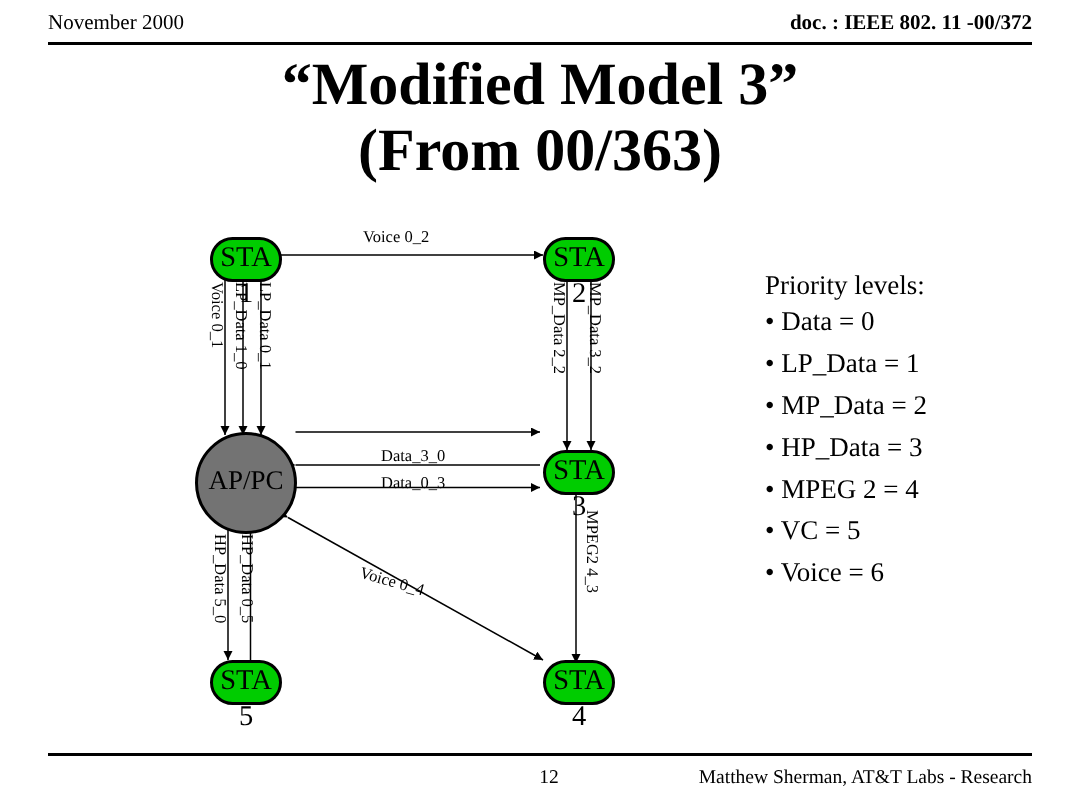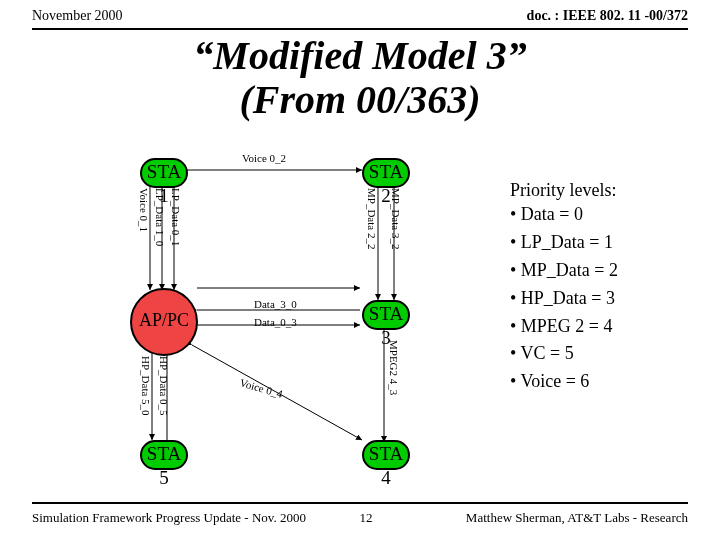--- a/index.html
+++ b/index.html
@@ -1,34 +1,34 @@
 <!DOCTYPE html>
 <html><head>
 <meta charset="utf-8">
 <style>
   html,body{margin:0;padding:0;width:720px;height:540px;background:#fff;font-family:"Times New Roman",serif;color:#000}
   .page{position:relative;width:720px;height:540px}
   .hdr-left{position:absolute;left:32px;top:8px;font-size:14px;font-weight:normal}
   .hdr-right{position:absolute;right:32px;top:8px;font-size:14px;font-weight:bold}
   .hr-top{position:absolute;left:32px;right:32px;top:28px;border-top:2px solid #000}
-  .title{position:absolute;left:0;right:0;top:34px;text-align:center;font-size:40px;font-style:italic;font-weight:bold;line-height:1.1}
+  .title{position:absolute;left:0;right:0;top:34px;text-align:center;font-size:40px;font-weight:bold;line-height:1.1}
   .hr-bot{position:absolute;left:32px;right:32px;bottom:36px;border-top:2px solid #000}
   .ftr-left{position:absolute;left:32px;bottom:14px;font-size:13px}
   .ftr-page{position:absolute;left:12px;right:0;bottom:14px;text-align:center;font-size:13px}
   .ftr-right{position:absolute;right:32px;bottom:14px;font-size:13px}
   .diagram{position:absolute;left:32px;top:140px;width:470px;height:350px}
   .legend{position:absolute;left:510px;top:180px;width:200px;font-size:18px}
   .legend-title{margin-bottom:0}
   .legend-list{line-height:1.55}
   
   .node{position:absolute;border:2px solid #000;border-radius:999px;text-align:center;font-size:19px;background:#fff}
   .apnc{width:64px;height:64px;line-height:60px;font-size:18px}
   .sta{width:44px;height:26px;line-height:24px}
   .green{background:#00cc00}
-  .orange{background:#ef4444}
+  .orange{background:#737373}
   
   .elabel{position:absolute;font-size:11px;white-space:nowrap}
   .vlabel{position:absolute;font-size:11px;writing-mode:vertical-rl;text-orientation:mixed;white-space:nowrap}
   .rot{transform:rotate(16deg);transform-origin:left center}
   svg.edges{position:absolute;left:0;top:0;width:470px;height:350px}
 </style>
 </head>
 <body>
 
 <div class="page">
@@ -98,16 +98,15 @@
       <div>• LP_Data = 1</div>
       <div>• MP_Data = 2</div>
       <div>• HP_Data = 3</div>
       <div>• MPEG 2 = 4</div>
       <div>• VC = 5</div>
       <div>• Voice = 6</div>
     </div>
   </div>
 
   <div class="hr-bot"></div>
-  <div class="ftr-left">Simulation Framework Progress Update - Nov. 2000</div>
   <div class="ftr-page">12</div>
   <div class="ftr-right">Matthew Sherman, AT&amp;T Labs - Research</div>
 </div>
 
 </body></html>

